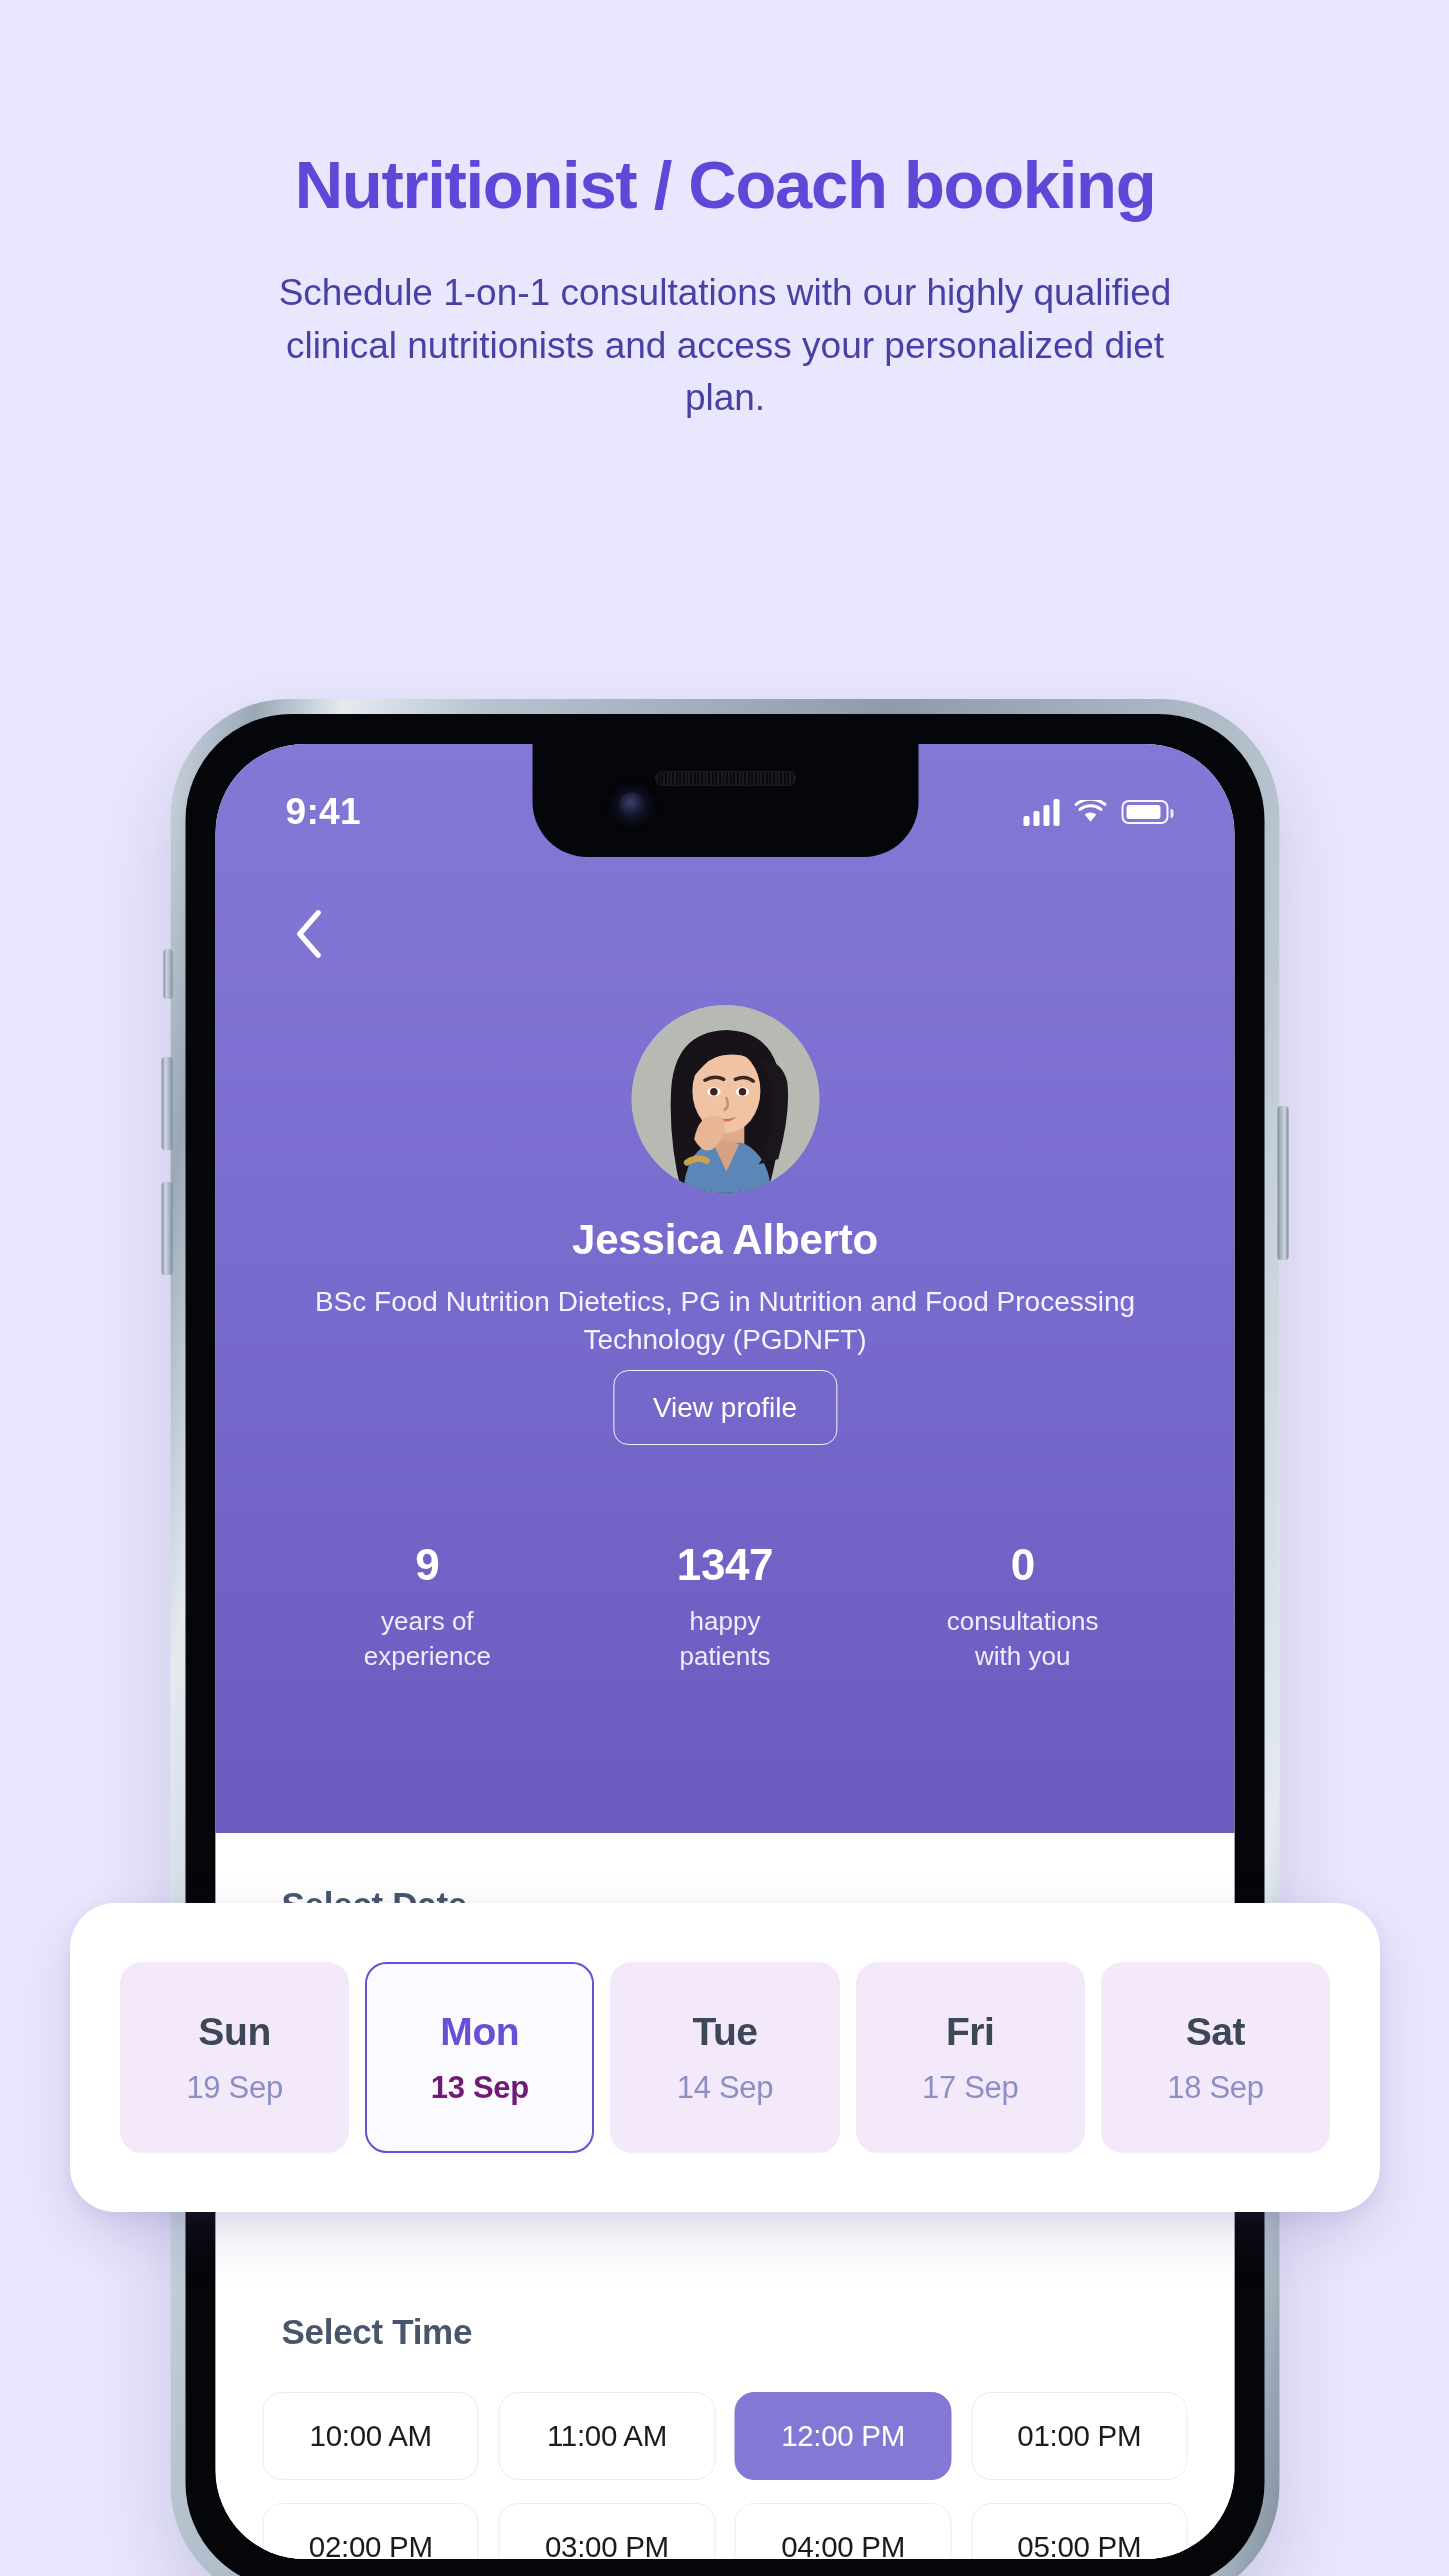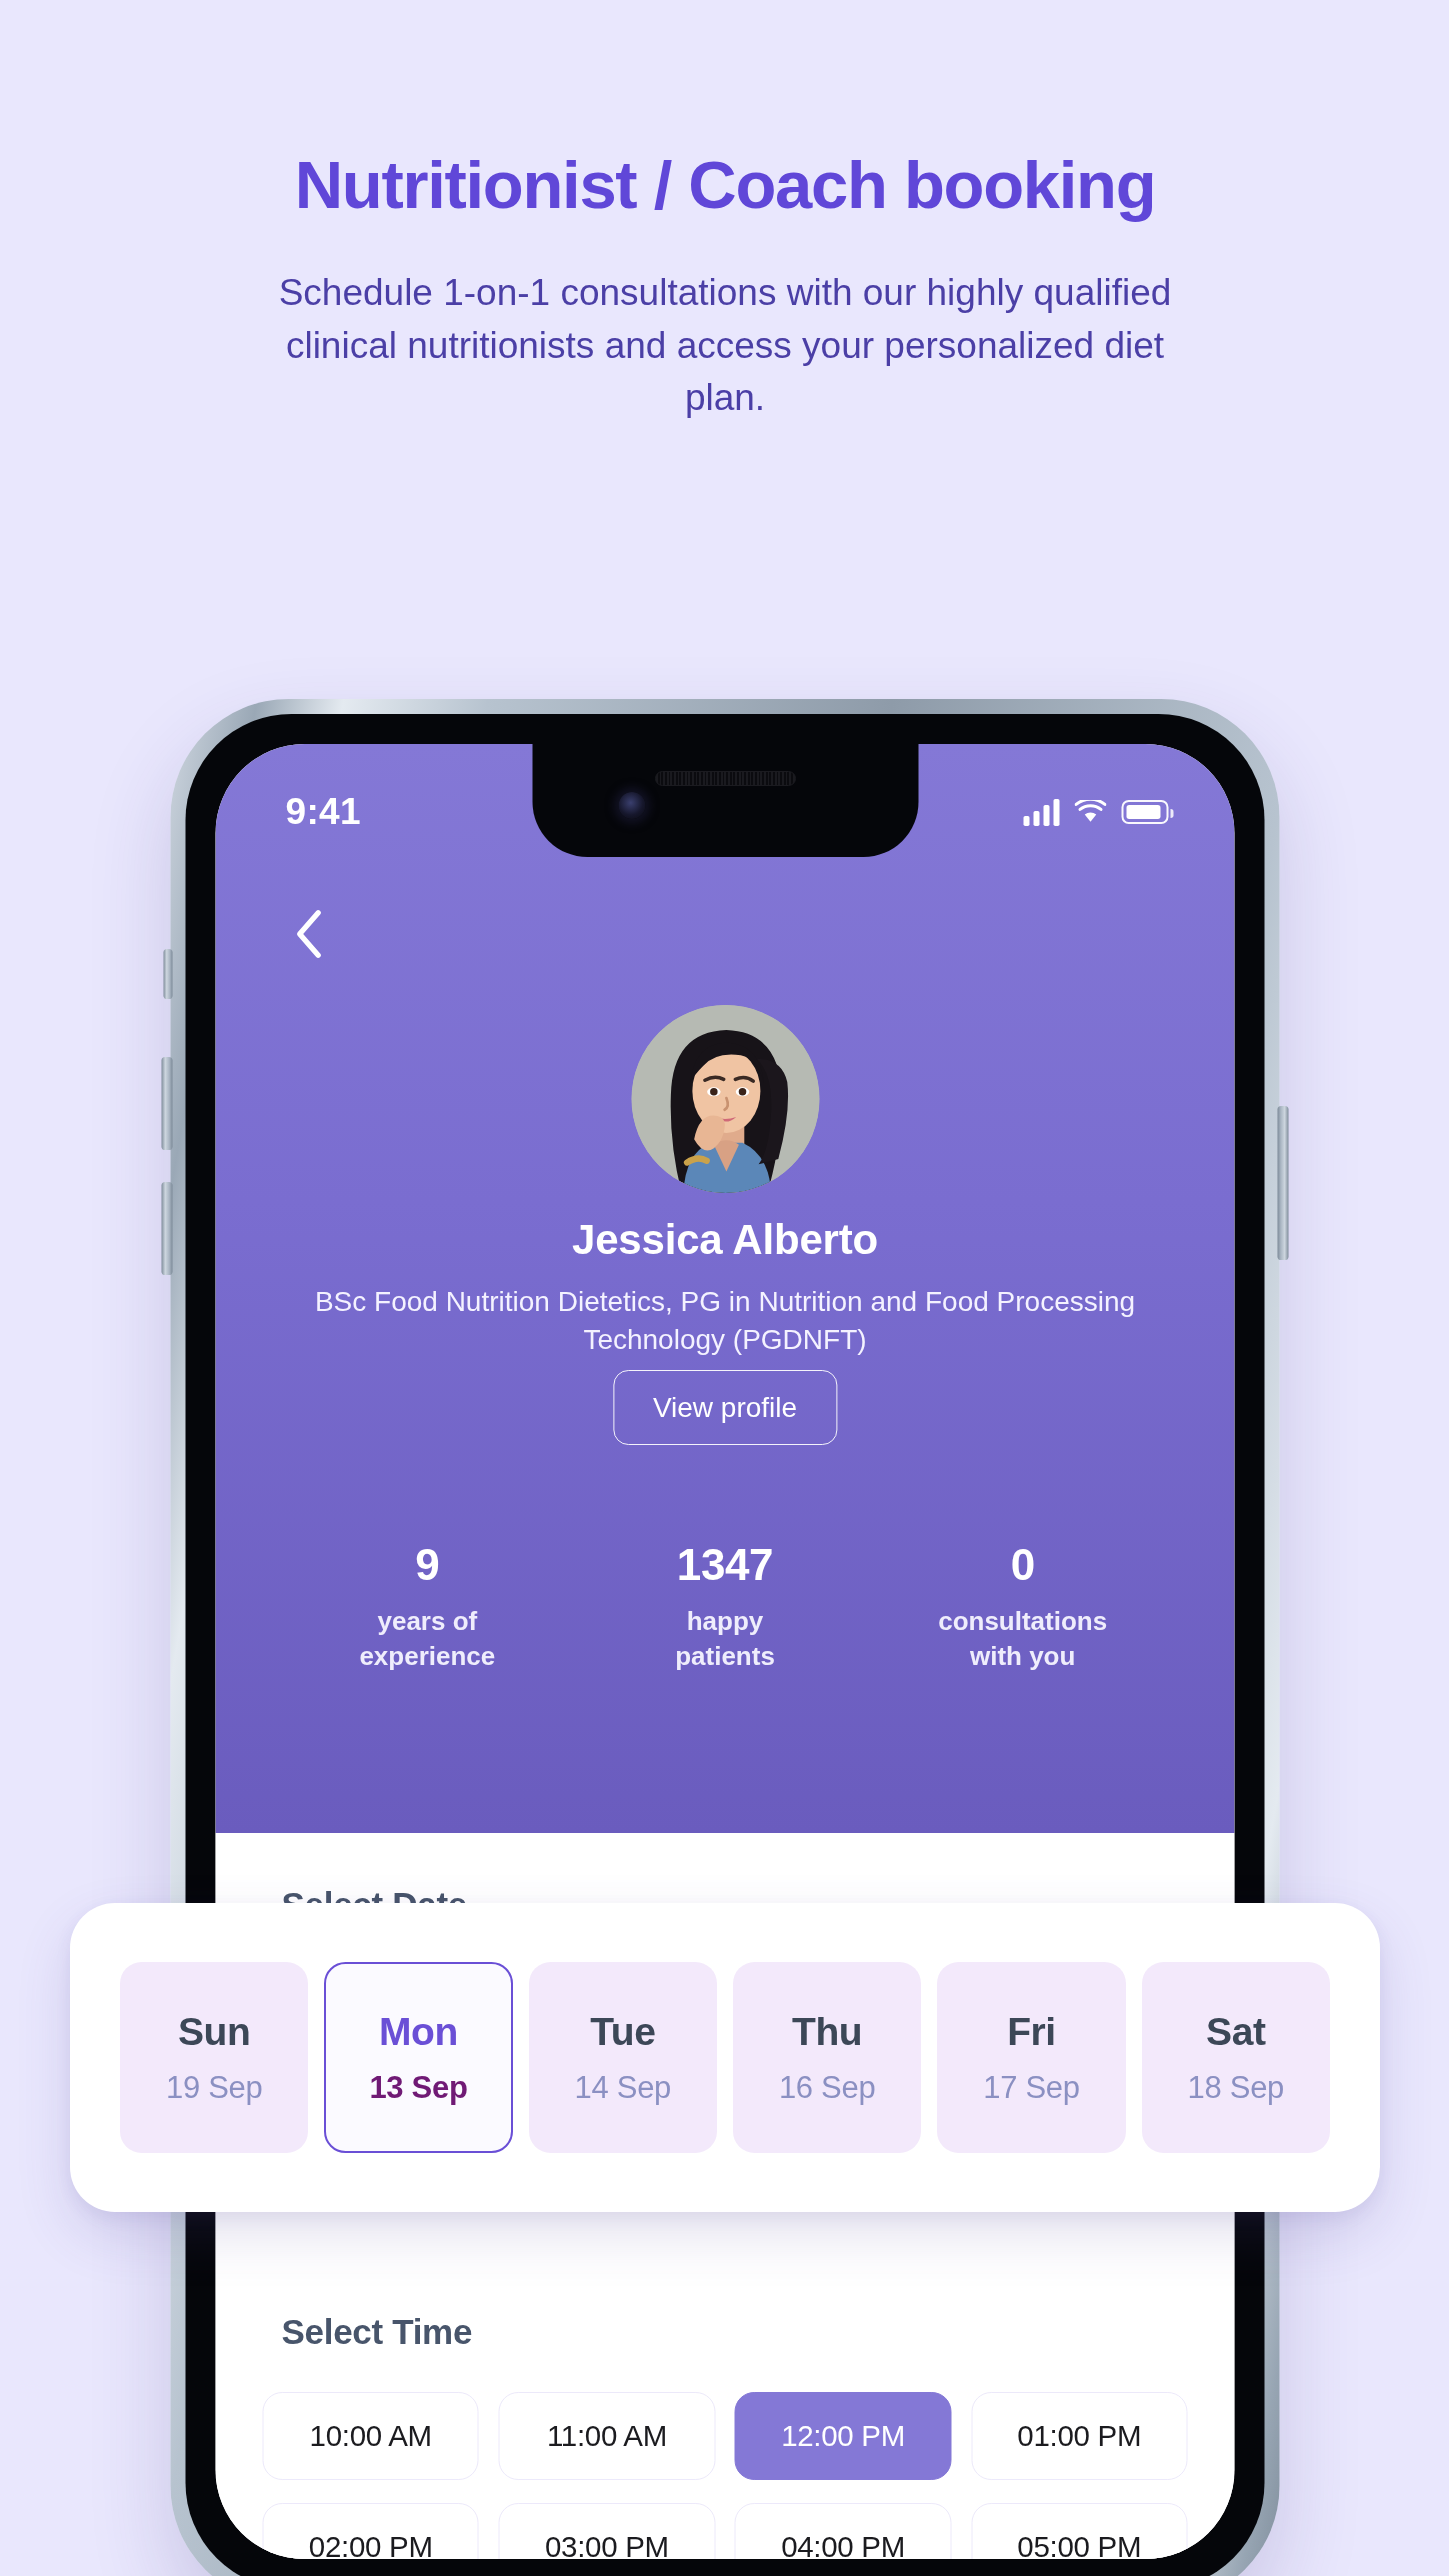--- a/index.html
+++ b/index.html
@@ -275,21 +275,21 @@
   .stat-value {
     font-size: 44px;
     font-weight: 700;
     letter-spacing: -0.4px;
   }
   .stat-label {
     margin-top: 14.3px;
     font-size: 26px;
     line-height: 1.33;
     color: #efedfc;
-    font-weight: 700;
+    font-weight: 400;
   }
 
   
   .content {
     position: absolute;
     left: 0; right: 0;
     top: 1089px;
     bottom: 0;
     background: #ffffff;
     z-index: 12;
@@ -546,24 +546,20 @@
   </div>
   <div class="day-card selected">
     <div class="day-name">Mon</div>
     <div class="day-date">13 Sep</div>
   </div>
   <div class="day-card">
     <div class="day-name">Tue</div>
     <div class="day-date">14 Sep</div>
   </div>
   <div class="day-card">
-    <div class="day-name">Thu</div>
-    <div class="day-date">16 Sep</div>
-  </div>
-  <div class="day-card">
     <div class="day-name">Fri</div>
     <div class="day-date">17 Sep</div>
   </div>
   <div class="day-card">
     <div class="day-name">Sat</div>
     <div class="day-date">18 Sep</div>
   </div>
 </div>
 
 

